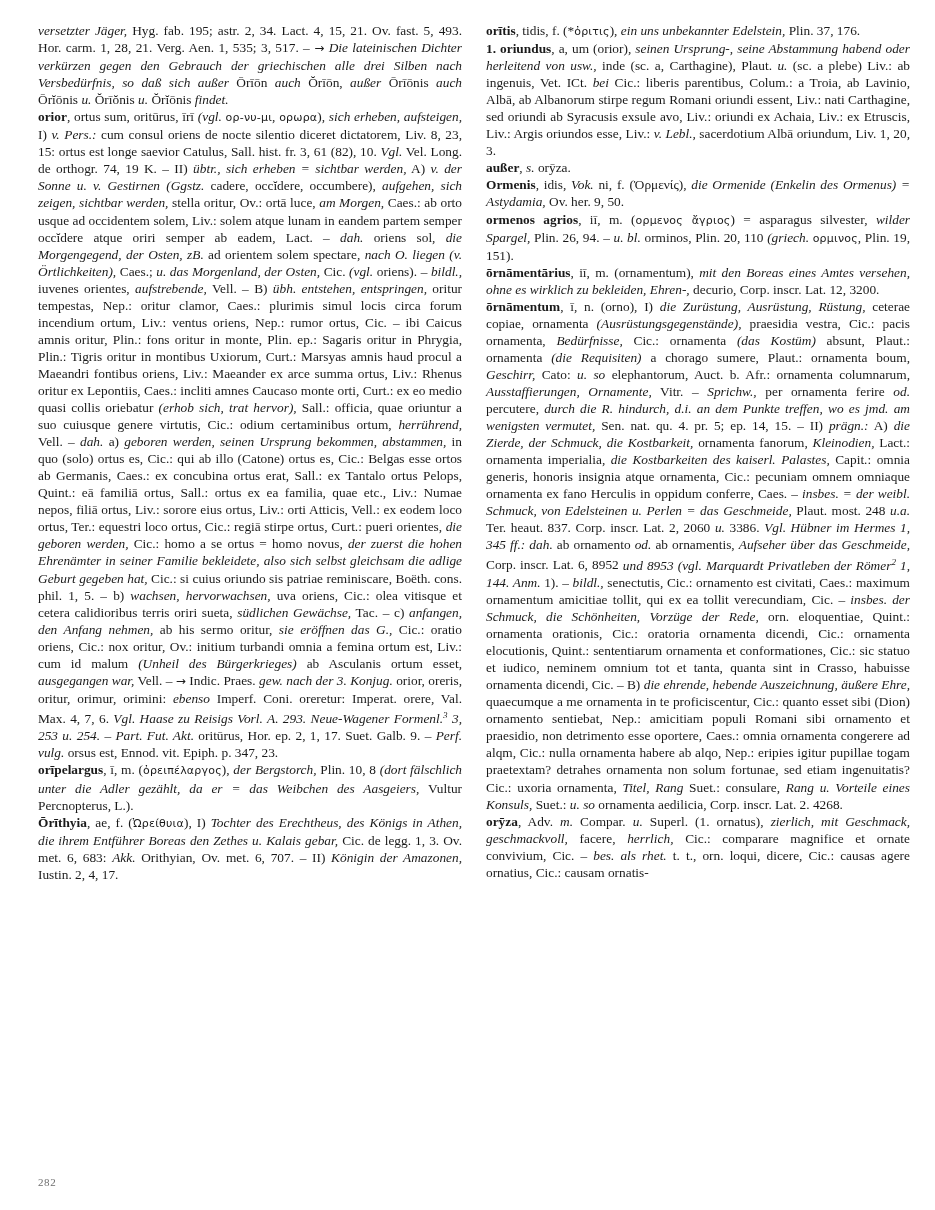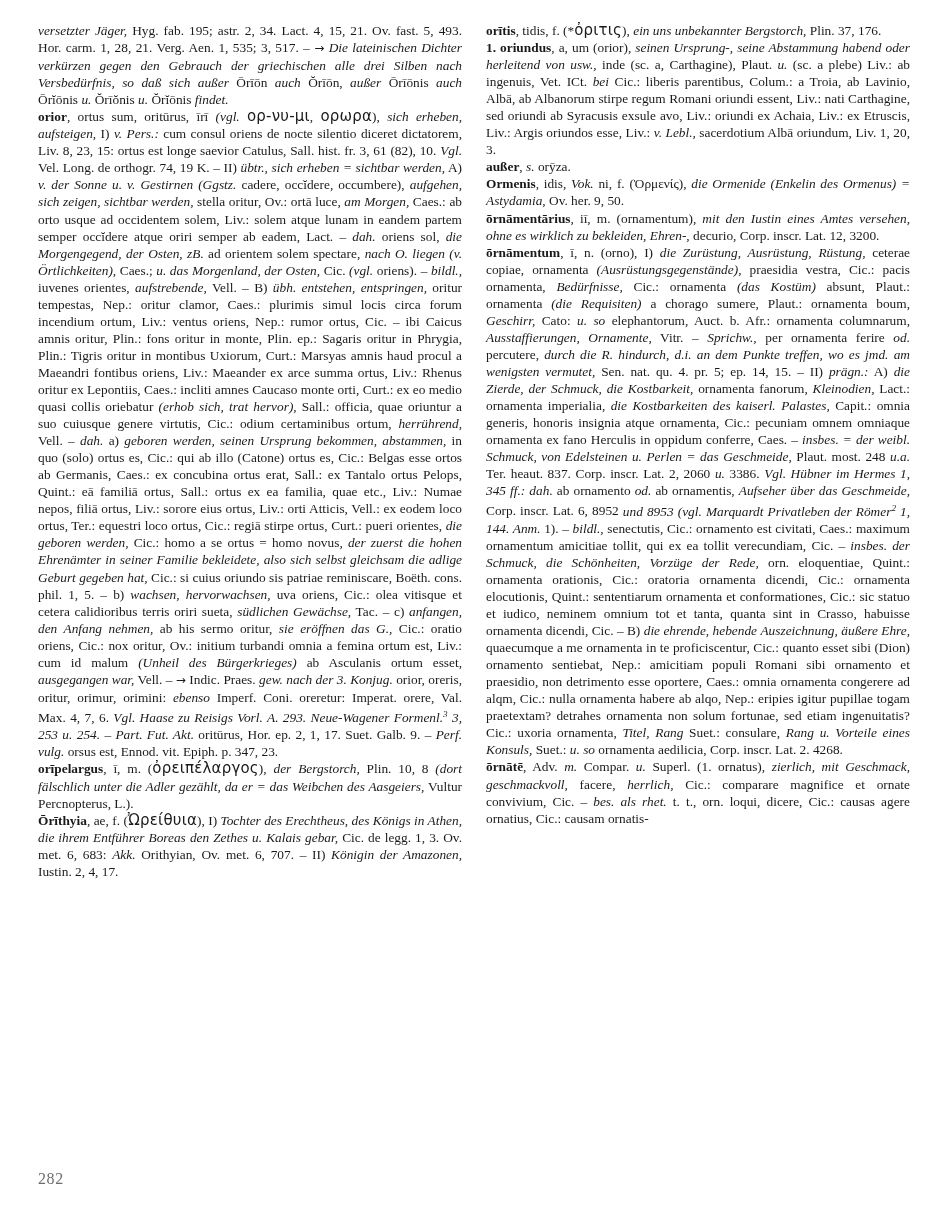--- a/index.html
+++ b/index.html
@@ -43,50 +43,51 @@
     padding: 0;
     text-align: justify;
     text-indent: 0;
   }
   .column p.hang {
     padding-left: 0;
   }
   b   { font-weight: bold; }
   i   { font-style: italic; }
   .bi { font-weight: normal; font-style: italic; }
-  .gk { font-family: "DejaVu Sans", sans-serif; font-size: 15px; font-style: normal; letter-spacing: .2px;}
+  .gk { font-family: "DejaVu Sans", sans-serif; font-size: 11px; font-style: normal; letter-spacing: .2px;}
   .sup { font-size: 0.68em; vertical-align: super; font-style: italic;}
   #page-number {
     position: absolute;
     left: 38px;
     bottom: 22px;
-    font-size: 16px;
+    font-size: 11px;
     color: #6d6d6d;
     font-family: "Liberation Serif", serif;
     letter-spacing: .6px;
   }
   .arrow { font-family: "DejaVu Sans", sans-serif; font-size: 12px;}
 </style>
 </head>
 <body>
 
 <div id="page">
   <div id="columns">
 
     <div class="column" id="col-left">
         <p class="hang"><i>versetzter Jäger,</i> Hyg. fab. 195; astr. 2, 34. Lact. 4, 15, 21. Ov. fast. 5, 493. Hor. carm. 1, 28, 21. Verg. Aen. 1, 535; 3, 517. – <span class="arrow">→</span> <i>Die lateinischen Dichter verkürzen gegen den Gebrauch der griechischen alle drei Silben nach Versbedürfnis, so daß sich außer</i> Ōrīōn <i>auch</i> Ŏrīōn, <i>außer</i> Ōrīōnis <i>auch</i> Ōrĭōnis <i>u.</i> Ŏrīŏnis <i>u.</i> Ŏrĭōnis <i>findet.</i></p>
         <p class="hang"><b>orior</b>, ortus sum, oritūrus, īrī <i>(vgl.</i> <span class="gk">ορ-νυ-μι</span>, <span class="gk">ορωρα</span>), <span class="bi">sich erheben, aufsteigen,</span> I) <i>v. Pers.:</i> cum consul oriens de nocte silentio diceret dictatorem, Liv. 8, 23, 15: ortus est longe saevior Catulus, Sall. hist. fr. 3, 61 (82), 10. <i>Vgl.</i> Vel. Long. de orthogr. 74, 19 K. – II) <i>übtr.,</i> <span class="bi">sich erheben = sichtbar werden,</span> A) <i>v. der Sonne u. v. Gestirnen (Ggstz.</i> cadere, occĭdere, occumbere), <span class="bi">aufgehen, sich zeigen, sichtbar werden,</span> stella oritur, Ov.: ortā luce, <i>am Morgen,</i> Caes.: ab orto usque ad occidentem solem, Liv.: solem atque lunam in eandem partem semper occĭdere atque oriri semper ab eadem, Lact. – <i>dah.</i> oriens sol, <i>die Morgengegend, der Osten, zB.</i> ad orientem solem spectare, <i>nach O. liegen (v. Örtlichkeiten),</i> Caes.; <i>u. das Morgenland, der Osten,</i> Cic. <i>(vgl.</i> oriens). – <i>bildl.,</i> iuvenes orientes, <i>aufstrebende,</i> Vell. – B) <i>übh.</i> <span class="bi">entstehen, entspringen,</span> oritur tempestas, Nep.: oritur clamor, Caes.: plurimis simul locis circa forum incendium ortum, Liv.: ventus oriens, Nep.: rumor ortus, Cic. – ibi Caicus amnis oritur, Plin.: fons oritur in monte, Plin. ep.: Sagaris oritur in Phrygia, Plin.: Tigris oritur in montibus Uxiorum, Curt.: Marsyas amnis haud procul a Maeandri fontibus oriens, Liv.: Maeander ex arce summa ortus, Liv.: Rhenus oritur ex Lepontiis, Caes.: incliti amnes Caucaso monte orti, Curt.: ex eo medio quasi collis oriebatur <i>(erhob sich, trat hervor),</i> Sall.: officia, quae oriuntur a suo cuiusque genere virtutis, Cic.: odium certaminibus ortum, <i>herrührend,</i> Vell. – <i>dah.</i> a) <span class="bi">geboren werden, seinen Ursprung bekommen, abstammen,</span> in quo (solo) ortus es, Cic.: qui ab illo (Catone) ortus es, Cic.: Belgas esse ortos ab Germanis, Caes.: ex concubina ortus erat, Sall.: ex Tantalo ortus Pelops, Quint.: eā familiā ortus, Sall.: ortus ex ea familia, quae etc., Liv.: Numae nepos, filiā ortus, Liv.: sorore eius ortus, Liv.: orti Atticis, Vell.: ex eodem loco ortus, Ter.: equestri loco ortus, Cic.: regiā stirpe ortus, Curt.: pueri orientes, <i>die geboren werden,</i> Cic.: homo a se ortus = homo novus, <i>der zuerst die hohen Ehrenämter in seiner Familie bekleidete, also sich selbst gleichsam die adlige Geburt gegeben hat,</i> Cic.: si cuius oriundo sis patriae reminiscare, Boëth. cons. phil. 1, 5. – b) <span class="bi">wachsen, hervorwachsen,</span> uva oriens, Cic.: olea vitisque et cetera calidioribus terris oriri sueta, <i>südlichen Gewächse,</i> Tac. – c) <span class="bi">anfangen, den Anfang nehmen,</span> ab his sermo oritur, <i>sie eröffnen das G.,</i> Cic.: oratio oriens, Cic.: nox oritur, Ov.: initium turbandi omnia a femina ortum est, Liv.: cum id malum <i>(Unheil des Bürgerkrieges)</i> ab Asculanis ortum esset, <i>ausgegangen war,</i> Vell. – <span class="arrow">→</span> Indic. Praes. <i>gew. nach der 3. Konjug.</i> orior, oreris, oritur, orimur, orimini: <i>ebenso</i> Imperf. Coni. oreretur: Imperat. orere, Val. Max. 4, 7, 6. <i>Vgl. Haase zu Reisigs Vorl. A. 293. Neue-Wagener Formenl.<span class="sup">3</span> 3, 253 u. 254. – Part. Fut. Akt.</i> oritūrus, Hor. ep. 2, 1, 17. Suet. Galb. 9. – <i>Perf. vulg.</i> orsus est, Ennod. vit. Epiph. p. 347, 23.</p>
         <p class="hang"><b>orīpelargus</b>, ī, m. (<span class="gk">ὀρειπέλαργος</span>), <i>der</i> <span class="bi">Bergstorch,</span> Plin. 10, 8 <i>(dort fälschlich unter die Adler gezählt, da er = das Weibchen des Aasgeiers,</i> Vultur Percnopterus, L.).</p>
         <p class="hang"><b>Ōrīthy<span style="">ia</span></b>, ae, f. (<span class="gk">Ὠρείθυια</span>), I) <i>Tochter des Erechtheus, des Königs in Athen, die ihrem Entführer Boreas den Zethes u. Kalais gebar,</i> Cic. de legg. 1, 3. Ov. met. 6, 683: <i>Akk.</i> Orithyian, Ov. met. 6, 707. – II) <i>Königin der Amazonen,</i> Iustin. 2, 4, 17.</p>
       </div>
     <div class="column" id="col-right">
-        <p class="hang"><b>orītis</b>, tidis, f. (*<span class="gk">ὀριτις</span>), <i>ein uns unbekannter Bergstorch,</i> Plin. 37, 176.</p>
+        <p class="hang"><b>orītis</b>, tidis, f. (*<span class="gk">ὀριτις</span>), <i>ein uns unbekannter Edelstein,</i> Plin. 37, 176.</p>
         <p class="hang"><b>1. oriundus</b>, a, um (orior), <span class="bi">seinen Ursprung-, seine Abstammung habend</span> <i>oder</i> <span class="bi">herleitend</span> <i>von usw.,</i> inde (sc. a, Carthagine), Plaut. <i>u.</i> (sc. a plebe) Liv.: ab ingenuis, Vet. ICt. <i>bei</i> Cic.: liberis parentibus, Colum.: a Troia, ab Lavinio, Albā, ab Albanorum stirpe regum Romani oriundi essent, Liv.: nati Carthagine, sed oriundi ab Syracusis exsule avo, Liv.: oriundi ex Achaia, Liv.: ex Etruscis, Liv.: Argis oriundos esse, Liv.: <i>v. Lebl.,</i> sacerdotium Albā oriundum, Liv. 1, 20, 3.</p>
         <p class="hang"><b>außer</b>, <i>s.</i> orȳza.</p>
         <p class="hang"><b>Ormenis</b>, idis, <i>Vok.</i> ni, f. (Ὀρμενίς), <i>die</i> <span class="bi">Ormenide</span> <i>(Enkelin des Ormenus) = Astydamia,</i> Ov. her. 9, 50.</p>
-        <p class="hang"><b>ōrnāmentārius</b>, iī, m. (ornamentum), <i>mit</i> <span class="bi">den Iustin</span> <i>eines Amtes versehen, ohne es wirklich zu bekleiden,</i> <span class="bi">Ehren-,</span> decurio, Corp. inscr. Lat. 12, 3200.</p>
+        <p class="hang"><b>ormenos agrios</b>, iī, m. (<span class="gk">ορμενος ἄγριος</span>) = asparagus silvester, <span class="bi">wilder Spargel,</span> Plin. 26, 94. – <i>u. bl.</i> orminos, Plin. 20, 110 <i>(griech.</i> <span class="gk">ορμινος</span>, Plin. 19, 151).</p>
+        <p class="hang"><b>ōrnāmentārius</b>, iī, m. (ornamentum), <i>mit</i> <span class="bi">den Boreas</span> <i>eines Amtes versehen, ohne es wirklich zu bekleiden,</i> <span class="bi">Ehren-,</span> decurio, Corp. inscr. Lat. 12, 3200.</p>
         <p class="hang"><b>ōrnāmentum</b>, ī, n. (orno), I) <i>die</i> <span class="bi">Zurüstung, Ausrüstung, Rüstung,</span> ceterae copiae, ornamenta <i>(Ausrüstungsgegenstände),</i> praesidia vestra, Cic.: pacis ornamenta, <i>Bedürfnisse,</i> Cic.: ornamenta <i>(das Kostüm)</i> absunt, Plaut.: ornamenta <i>(die Requisiten)</i> a chorago sumere, Plaut.: ornamenta boum, <i>Geschirr,</i> Cato: <i>u. so</i> elephantorum, Auct. b. Afr.: ornamenta columnarum, <i>Ausstaffierungen, Ornamente,</i> Vitr. – <i>Sprichw.,</i> per ornamenta ferire <i>od.</i> percutere, <i>durch die R. hindurch, d.i. an dem Punkte treffen, wo es jmd. am wenigsten vermutet,</i> Sen. nat. qu. 4. pr. 5; ep. 14, 15. – II) <i>prägn.:</i> A) <i>die</i> <span class="bi">Zierde,</span> <i>der</i> <span class="bi">Schmuck,</span> <i>die</i> <span class="bi">Kostbarkeit,</span> ornamenta fanorum, <i>Kleinodien,</i> Lact.: ornamenta imperialia, <i>die Kostbarkeiten des kaiserl. Palastes,</i> Capit.: omnia generis, honoris insignia atque ornamenta, Cic.: pecuniam omnem omniaque ornamenta ex fano Herculis in oppidum conferre, Caes. – <i>insbes. = der weibl.</i> <span class="bi">Schmuck,</span> <i>von Edelsteinen u. Perlen = das</i> <span class="bi">Geschmeide,</span> Plaut. most. 248 <i>u.a.</i> Ter. heaut. 837. Corp. inscr. Lat. 2, 2060 <i>u.</i> 3386. <i>Vgl. Hübner im Hermes 1, 345 ff.: dah.</i> ab ornamento <i>od.</i> ab ornamentis, <i>Aufseher über das Geschmeide,</i> Corp. inscr. Lat. 6, 8952 <i>und 8953 (vgl. Marquardt Privatleben der Römer<span class="sup">2</span> 1, 144. Anm.</i> 1). – <i>bildl.,</i> senectutis, Cic.: ornamento est civitati, Caes.: maximum ornamentum amicitiae tollit, qui ex ea tollit verecundiam, Cic. – <i>insbes. der</i> <span class="bi">Schmuck, die Schönheiten, Vorzüge</span> <i>der Rede,</i> orn. eloquentiae, Quint.: ornamenta orationis, Cic.: oratoria ornamenta dicendi, Cic.: ornamenta elocutionis, Quint.: sententiarum ornamenta et conformationes, Cic.: sic statuo et iudico, neminem omnium tot et tanta, quanta sint in Crasso, habuisse ornamenta dicendi, Cic. – B) <i>die ehrende, hebende</i> <span class="bi">Auszeichnung,</span> <i>äußere</i> <span class="bi">Ehre,</span> quaecumque a me ornamenta in te proficiscentur, Cic.: quanto esset sibi (Dion) ornamento sentiebat, Nep.: amicitiam populi Romani sibi ornamento et praesidio, non detrimento esse oportere, Caes.: omnia ornamenta congerere ad alqm, Cic.: nulla ornamenta habere ab alqo, Nep.: eripies igitur pupillae togam praetextam? detrahes ornamenta non solum fortunae, sed etiam ingenuitatis? Cic.: uxoria ornamenta, <i>Titel, Rang</i> Suet.: consulare, <i>Rang u. Vorteile eines Konsuls,</i> Suet.: <i>u. so</i> ornamenta aedilicia, Corp. inscr. Lat. 2. 4268.</p>
-        <p class="hang"><b>ōrnātē</b>, Adv. <i>m.</i> Compar. <i>u.</i> Superl. (1. ornatus), <span class="bi">zierlich, mit Geschmack, geschmackvoll,</span> facere, <i>herrlich,</i> Cic.: comparare magnifice et ornate convivium, Cic. – <i>bes. als rhet.</i> t. t., orn. loqui, dicere, Cic.: causas agere ornatius, Cic.: causam ornatis-</p>
+        <p class="hang"><b>orȳza</b>, Adv. <i>m.</i> Compar. <i>u.</i> Superl. (1. ornatus), <span class="bi">zierlich, mit Geschmack, geschmackvoll,</span> facere, <i>herrlich,</i> Cic.: comparare magnifice et ornate convivium, Cic. – <i>bes. als rhet.</i> t. t., orn. loqui, dicere, Cic.: causas agere ornatius, Cic.: causam ornatis-</p>
       </div>
 
   </div>
   <div id="page-number">282</div>
 </div>
 
 </body></html>

